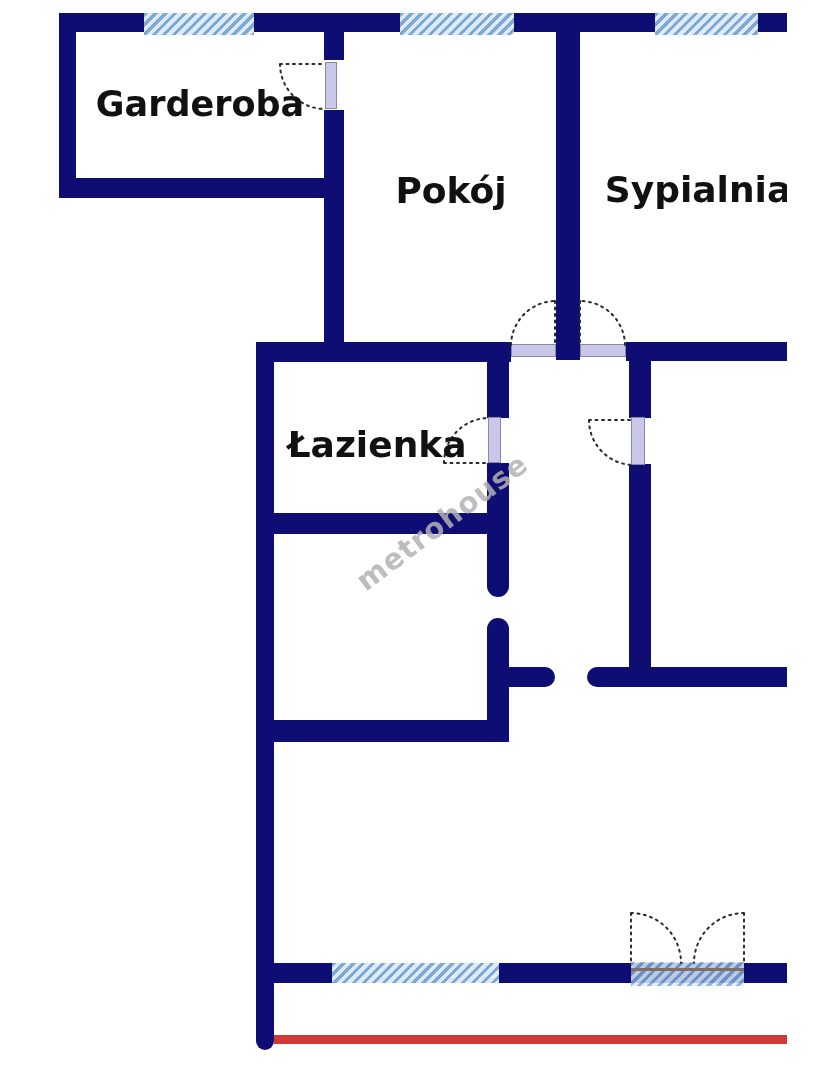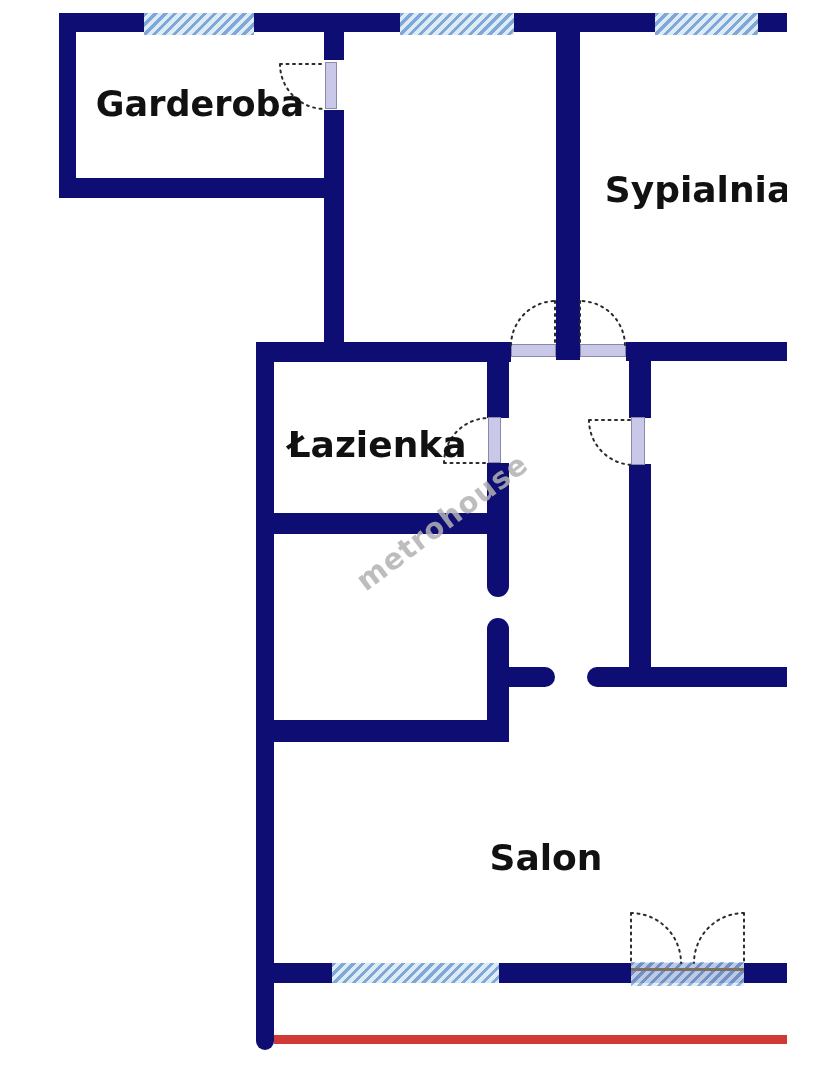--- a/index.html
+++ b/index.html
@@ -113,21 +113,21 @@
     <path d="M246,64 L291,64 M246,64 A45,45 0 0 0 291,109"></path>
     <path d="M521,301 L521,345 M477,345 A45,45 0 0 1 521,301"></path>
     <path d="M546,301 L546,345 M591,345 A45,45 0 0 0 546,301"></path>
     <path d="M555,420 L597,420 M555,420 A45,45 0 0 0 600,465"></path>
     <path d="M410,463 L454,463 M410,463 A45,45 0 0 1 455,418"></path>
     <path d="M597,913 L597,963 M597,913 A50,50 0 0 1 647,963"></path>
     <path d="M710,913 L710,963 M710,913 A50,50 0 0 0 660,963"></path>
   </svg>
 
   <div class="room-label" style="left:166px;top:104px;font-size:35px;">Garderoba</div>
+  <div class="room-label" style="left:417px;top:190px;">Pokój</div>
   <div class="room-label" style="left:343px;top:444px;">Łazienka</div>
   <div class="room-label" style="left:664px;top:189px;">Sypialnia</div>
-  <div class="room-label" style="left:512px;top:857px;">Salon</div>
 
   <div class="balcony-line"></div>
 
   <div class="watermark">metrohouse</div>
 
 </div>
 
 </body></html>

